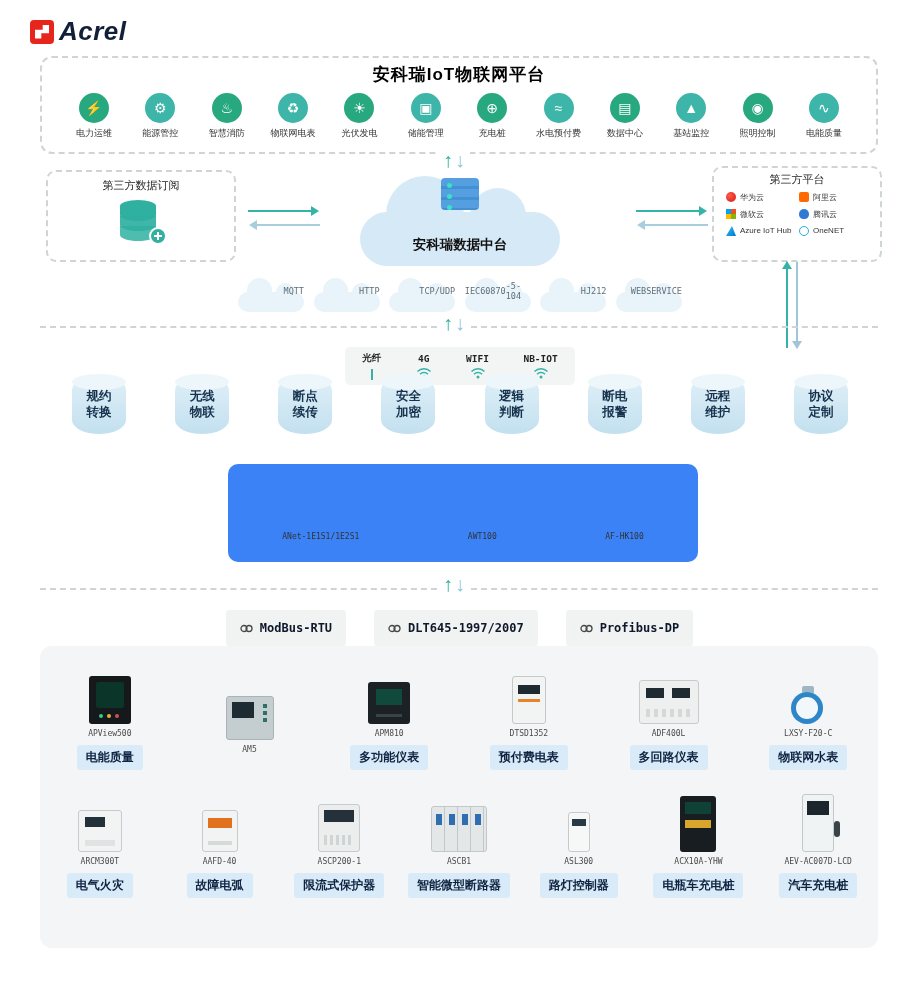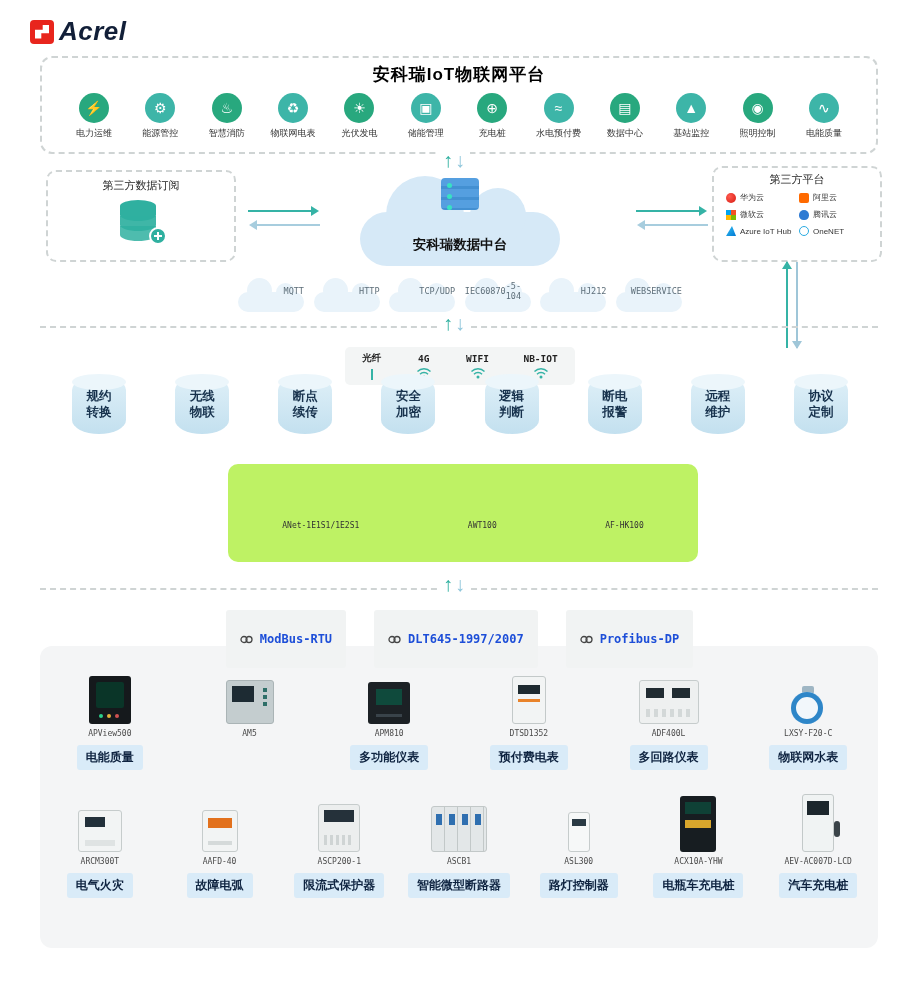--- a/index.html
+++ b/index.html
@@ -56,21 +56,21 @@
   .arrow-r::after{content:"";position:absolute;right:-7px;top:-4px;border-top:5px solid transparent;
     border-bottom:5px solid transparent;border-left:8px solid #35b3a6;}
   .arrow-l{position:relative;height:2px;background:#a7cdde;margin:12px 0 8px 8px;}
   .arrow-l::before{content:"";position:absolute;left:-7px;top:-4px;border-top:5px solid transparent;
     border-bottom:5px solid transparent;border-right:8px solid #a7cdde;}
 
   .tp-box{position:absolute;left:712px;top:166px;width:170px;height:96px;border:2px dashed #cfd4d4;
     border-radius:10px;box-sizing:border-box;}
   .tp-title{text-align:center;font-size:11px;color:#222;margin-top:4px;}
   .tp-grid{display:grid;grid-template-columns:1fr 1fr;gap:6px 4px;padding:5px 12px 0;}
-  .tp-item{display:flex;align-items:center;gap:4px;font-size:8px;color:#333;white-space:nowrap;}
+  .tp-item{display:flex;gap:4px;font-size:8px;color:#333;white-space:nowrap;}
   .tpi{width:10px;height:10px;display:inline-block;flex:none;}
   .tpi-huawei{background:radial-gradient(circle at 35% 35%,#ff5a4f,#d61a11);border-radius:50%;}
   .tpi-ali{background:#ff6a00;border-radius:2px;}
   .tpi-ms{background:conic-gradient(#f25022 0 25%,#7fba00 0 50%,#ffb900 0 75%,#00a4ef 0);}
   .tpi-tencent{background:#2f7bd3;border-radius:50% 50% 45% 45%;}
   .tpi-azure{background:linear-gradient(135deg,#35c1f1,#0078d4);clip-path:polygon(0 100%,60% 0,100% 100%);}
   .tpi-onenet{border:1.5px solid #29abe2;border-radius:50%;box-sizing:border-box;background:#fff;}
 
   .tall-arrows{position:absolute;left:786px;top:262px;height:86px;display:flex;gap:8px;}
   .va{width:2px;height:100%;position:relative;}
@@ -106,35 +106,35 @@
 
   
   .cyl-row{position:absolute;left:72px;top:376px;width:776px;display:flex;justify-content:space-between;}
   .cyl{width:54px;height:58px;position:relative;background:linear-gradient(180deg,#dff0f8,#c3e0ef);
     border-radius:27px/14px;}
   .cyl::before{content:"";position:absolute;top:-2px;left:0;width:54px;height:16px;background:#ecf6fb;border-radius:50%;}
   .cyl-txt{position:absolute;inset:0;display:flex;flex-direction:column;align-items:center;justify-content:center;
     gap:2px;font-size:12.5px;font-weight:bold;color:#17324d;z-index:2;line-height:1.1;}
 
   
-  .gw-box{position:absolute;left:228px;top:464px;width:470px;height:98px;background:#bef264;border-radius:10px;
-    display:flex;justify-content:space-around;align-items:flex-start;padding-bottom:10px;box-sizing:border-box;}
+  .gw-box{position:absolute;left:228px;top:464px;width:470px;height:98px;background:#3b82f6;border-radius:10px;
+    display:flex;justify-content:space-around;align-items:center;padding-bottom:10px;box-sizing:border-box;}
   .gw{text-align:center;}
   .gw-img{height:52px;display:flex;align-items:flex-end;justify-content:center;}
   .gw-model{font-size:8px;font-family:"DejaVu Sans Mono",monospace;color:#333;margin-top:5px;white-space:nowrap;}
 
   
   .chip-row{position:absolute;left:0;top:610px;width:919px;display:flex;justify-content:center;gap:28px;z-index:4;}
-  .chip{background:#f1f3f3;border-radius:3px;padding:22px 14px;font-family:"DejaVu Sans Mono",monospace;
-    font-size:12px;font-weight:bold;color:#1d4ed8;display:flex;align-items:center;gap:7px;}
+  .chip{background:#f1f3f3;border-radius:3px;padding:11px 14px;font-family:"DejaVu Sans Mono",monospace;
+    font-size:12px;font-weight:bold;color:#0f172a;display:flex;align-items:center;gap:7px;}
 
   
   .products-box{position:absolute;left:40px;top:646px;width:838px;height:302px;background:#f4f5f6;
     border-radius:12px;box-sizing:border-box;padding-top:20px;}
-  .prod-row{display:flex;justify-content:space-around;align-items:flex-start;}
+  .prod-row{display:flex;justify-content:space-around;align-items:center;}
   .prod-row.r2{margin-top:24px;}
   .product{flex:1;text-align:center;min-width:0;}
   .p-img{height:58px;display:flex;align-items:flex-end;justify-content:center;}
   .p-model{font-size:8px;font-family:"DejaVu Sans Mono",monospace;color:#4a4a4a;margin-top:5px;white-space:nowrap;}
   .p-chip{display:inline-block;margin-top:7px;background:#d9ebf8;color:#0e2340;font-size:12px;font-weight:bold;
     padding:4px 9px;border-radius:3px;white-space:nowrap;}
 
   
   .dv{position:relative;margin:0 auto;border-radius:3px;}
   .dv-apview{width:42px;height:48px;background:#15191c;}

